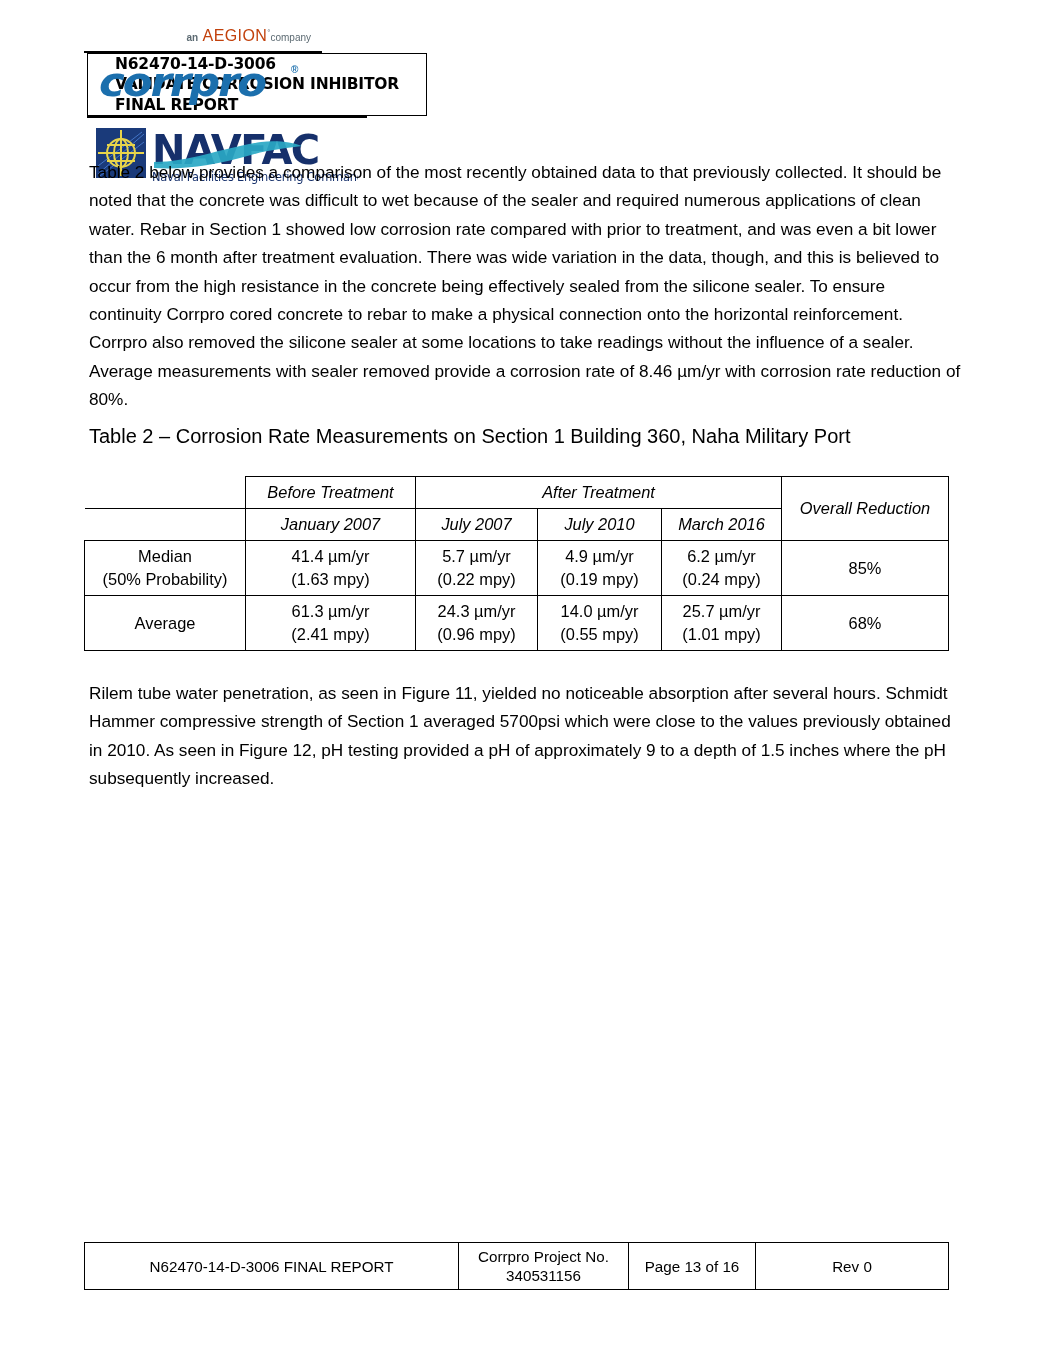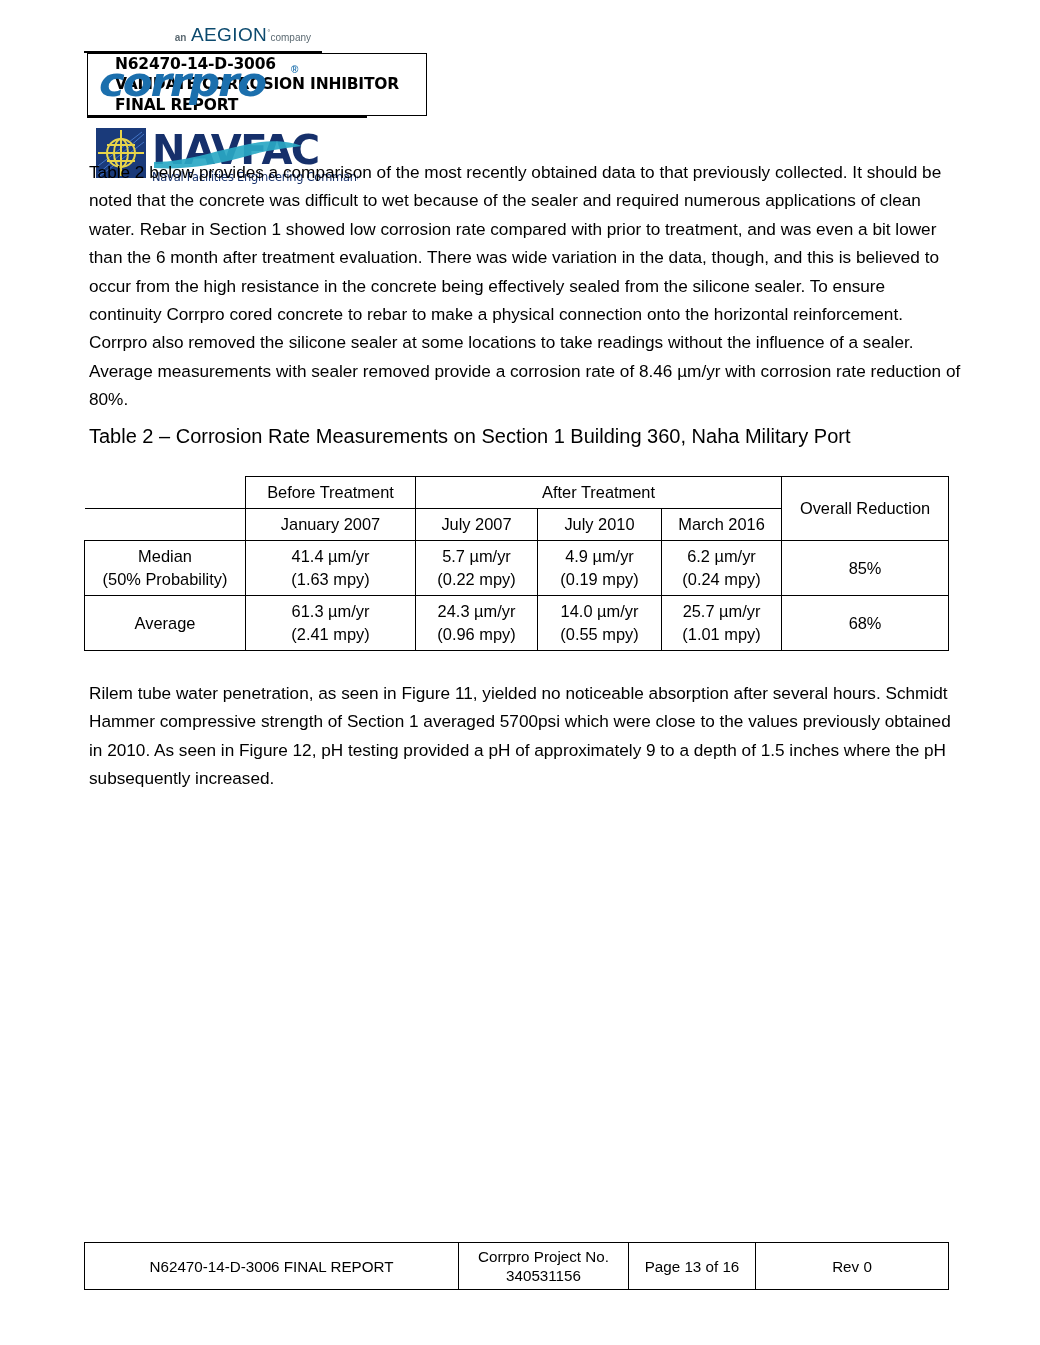--- a/index.html
+++ b/index.html
@@ -78,22 +78,22 @@
     white-space: nowrap;
     line-height: 1;
   }
   .aegion-an {
     font-size: 10px;
     color: #5c6a72;
     vertical-align: baseline;
     font-weight: bold;
   }
   .aegion-name {
-    font-size: 19px;
-    color: #0c4a6e;
+    font-size: 16px;
+    color: #c2410c;
     letter-spacing: 0.4px;
     font-weight: 400;
   }
   .aegion-sup { font-size: 8px; color:#5c6a72; vertical-align: super; }
   .aegion-co {
     font-size: 10px;
     color: #5c6a72;
   }
 
   
@@ -153,21 +153,21 @@
     line-height: 23px;
     padding: 2px 2px;
     color: #000;
   }
   .c0 { width: 161px; }
   .c1 { width: 170px; }
   .c2 { width: 122px; }
   .c3 { width: 124px; }
   .c4 { width: 120px; }
   .c5 { width: 167px; }
-  .hrow td { height: 27px; }
+  .hrow td { height: 27px; font-style: italic; }
   .blank-cell { border-top: none !important; border-left: none !important; }
   .drow td { height: 50px; }
 
   
   .doc-footer {
     position: absolute;
     left: 84px;
     top: 1242px;
     width: 864px;
     border-collapse: collapse;

